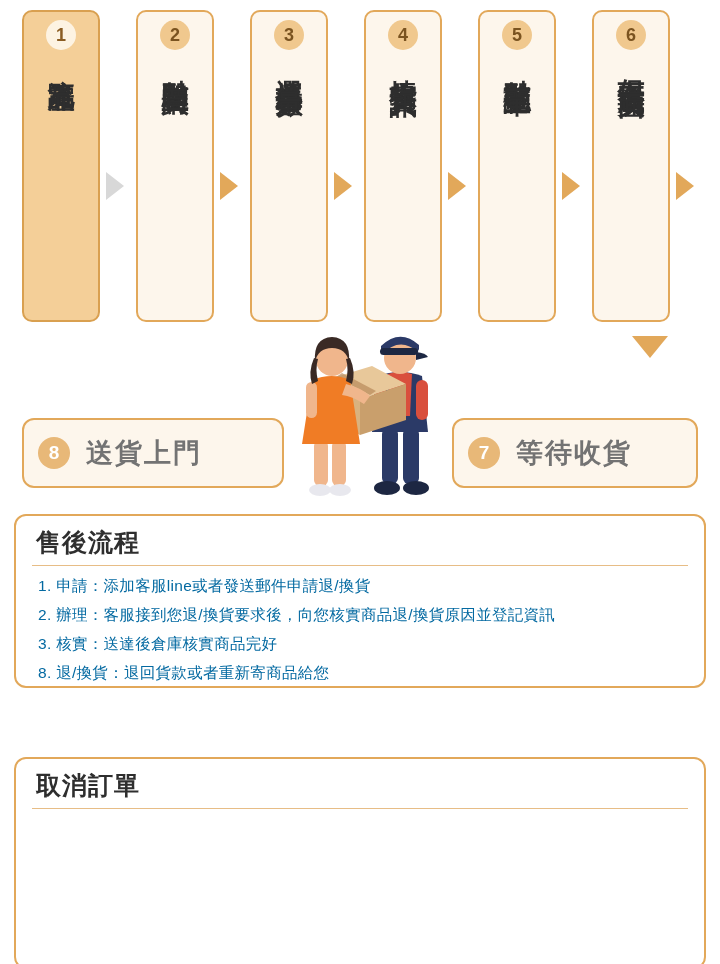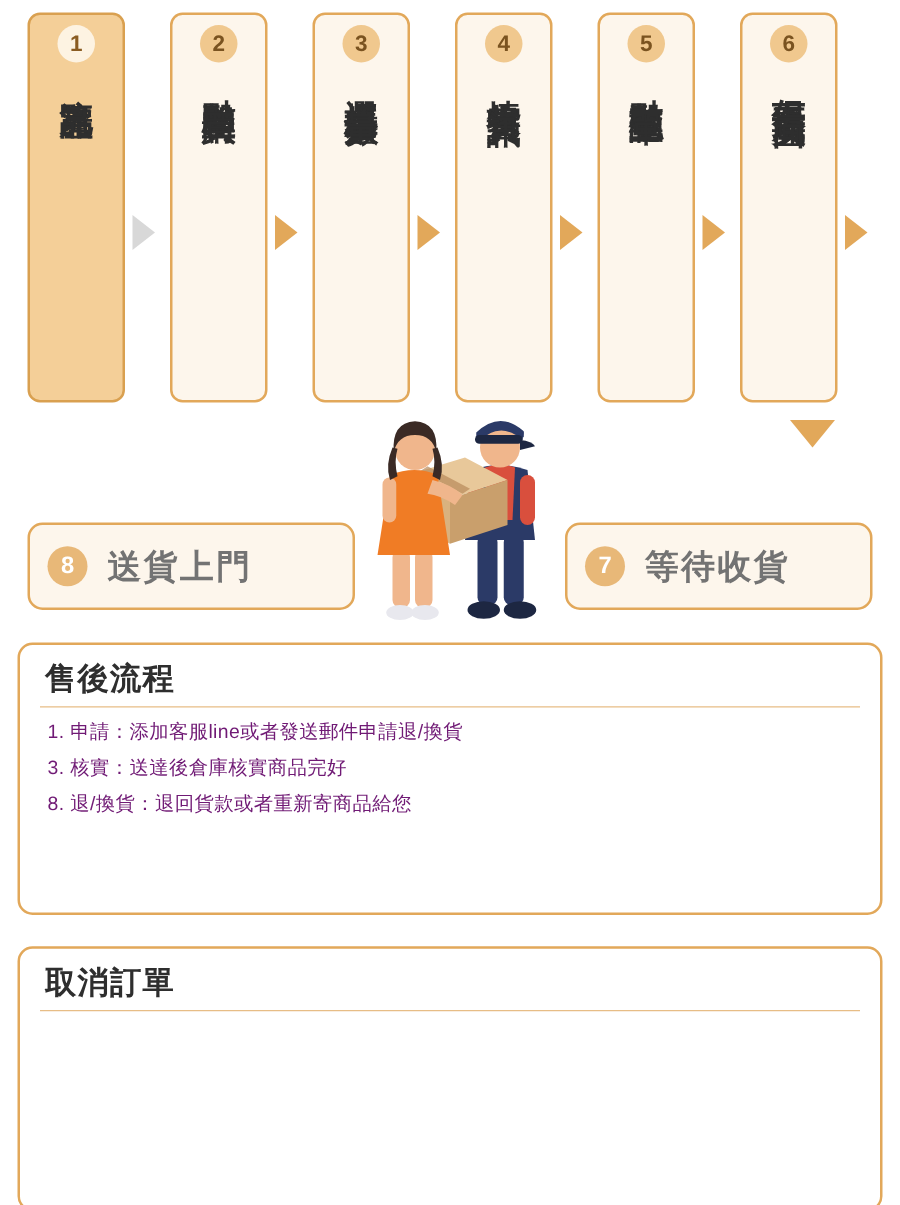--- a/index.html
+++ b/index.html
@@ -149,21 +149,21 @@
   
   .card {
     position: absolute;
     left: 14px;
     width: 692px;
     border: 2px solid #e2a85a;
     border-radius: 12px;
     background: #ffffff;
     box-sizing: border-box;
   }
-  #after-sales-card { top: 514px; height: 218px; }
+  #after-sales-card { top: 514px; height: 174px; }
   #cancel-card { top: 757px; height: 212px; }
 
   .card-head {
     display: flex;
     align-items: baseline;
     padding: 10px 0 0 20px;
   }
   .card-title {
     font-size: 25px;
     font-weight: bold;
@@ -178,21 +178,21 @@
   }
   .rule {
     margin: 6px 16px 0 16px;
     border-top: 1px solid #e7bd86;
   }
   .card-body {
     padding: 8px 18px 0 22px;
   }
   .li {
     font-size: 15.5px;
-    color: #701a75;
+    color: #0369a1;
     line-height: 1.55;
     margin-bottom: 5px;
     letter-spacing: 0.3px;
   }
   .p {
     font-size: 15.5px;
     color: #2e2e2e;
     line-height: 1.62;
     margin-bottom: 5px;
     letter-spacing: 0.3px;
@@ -295,20 +295,21 @@
   </div>
 </div>
 
 <div class="card" id="after-sales-card">
   <div class="card-head">
     <span class="card-title">售後流程</span>
   </div>
   <div class="rule"></div>
   <div class="card-body">
     <div class="li">1. 申請：添加客服line或者發送郵件申請退/換貨</div>
+    <div class="li">2. 辦理：客服接到您退/換貨要求後，向您核實商品退/換貨原因並登記資訊</div>
     <div class="li">3. 核實：送達後倉庫核實商品完好</div>
     <div class="li">8. 退/換貨：退回貨款或者重新寄商品給您</div>
   </div>
 </div>
 
 <div class="card" id="cancel-card">
   <div class="card-head">
     <span class="card-title">取消訂單</span>
   </div>
   <div class="rule"></div>

